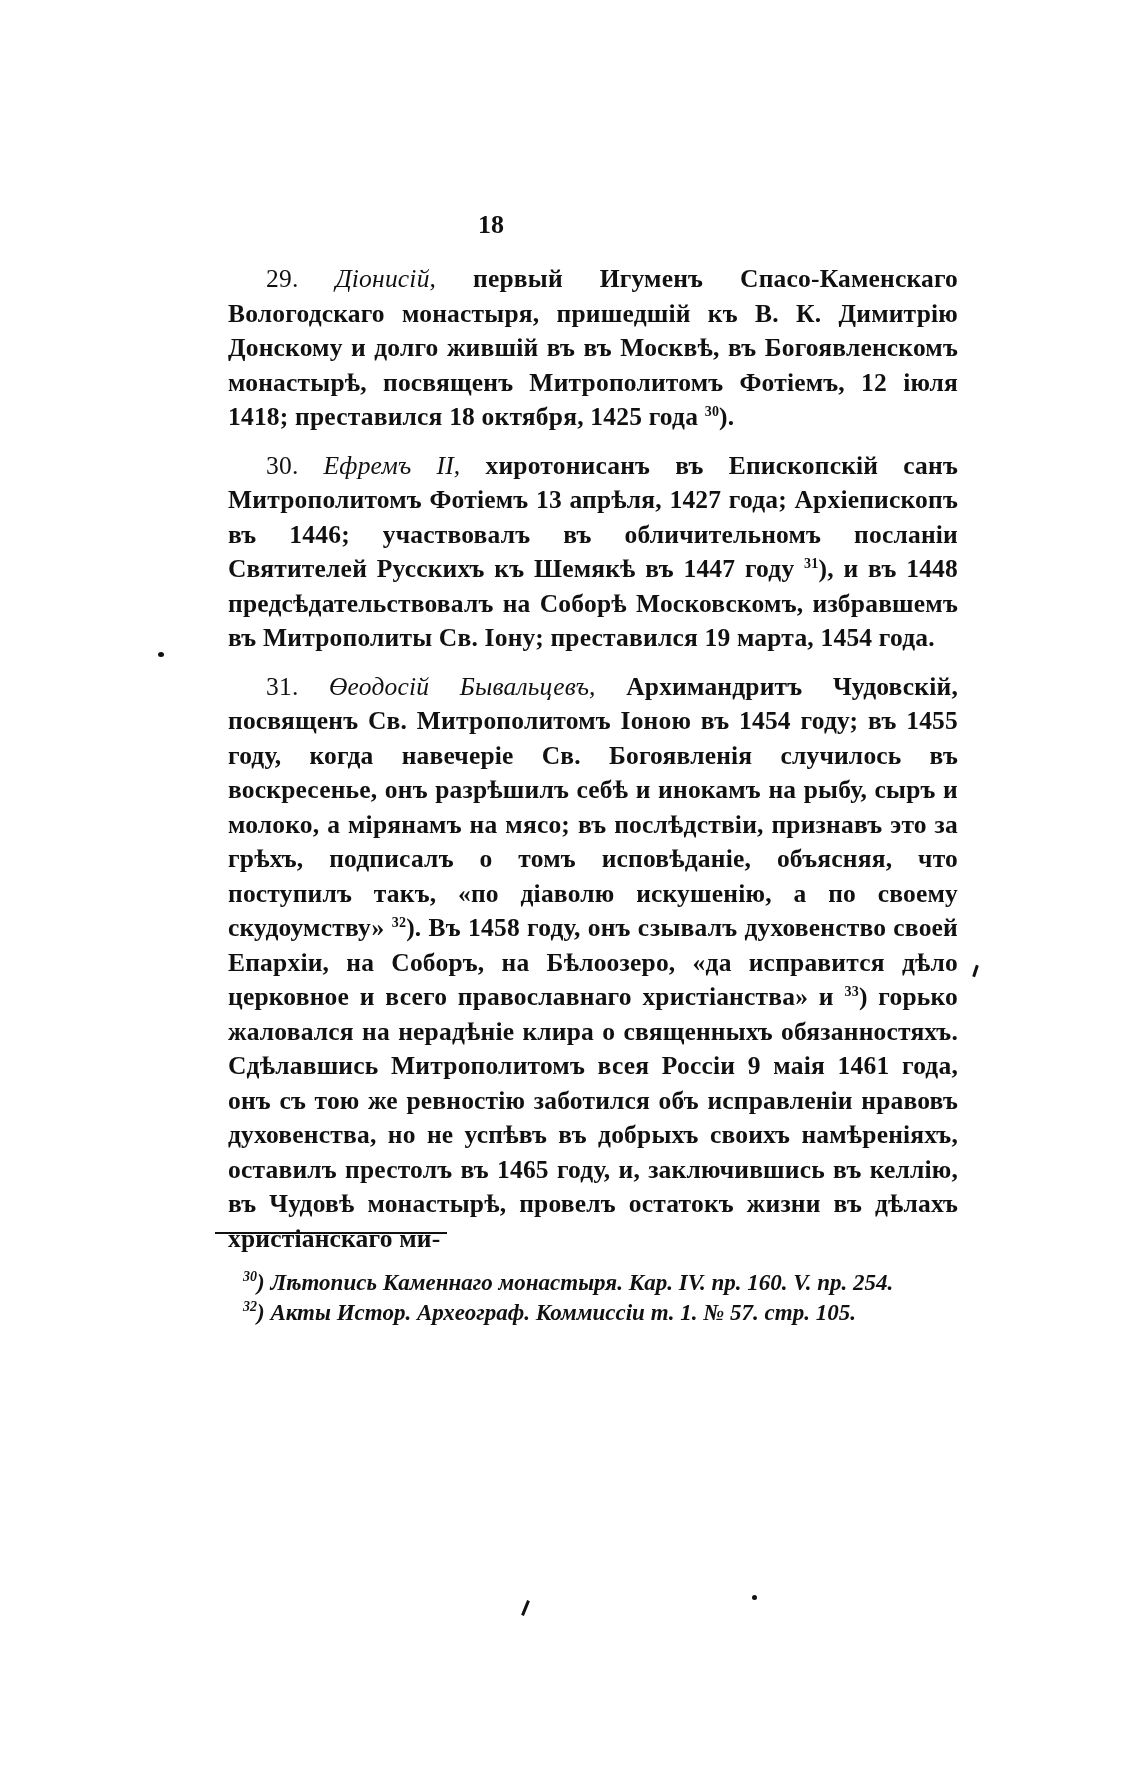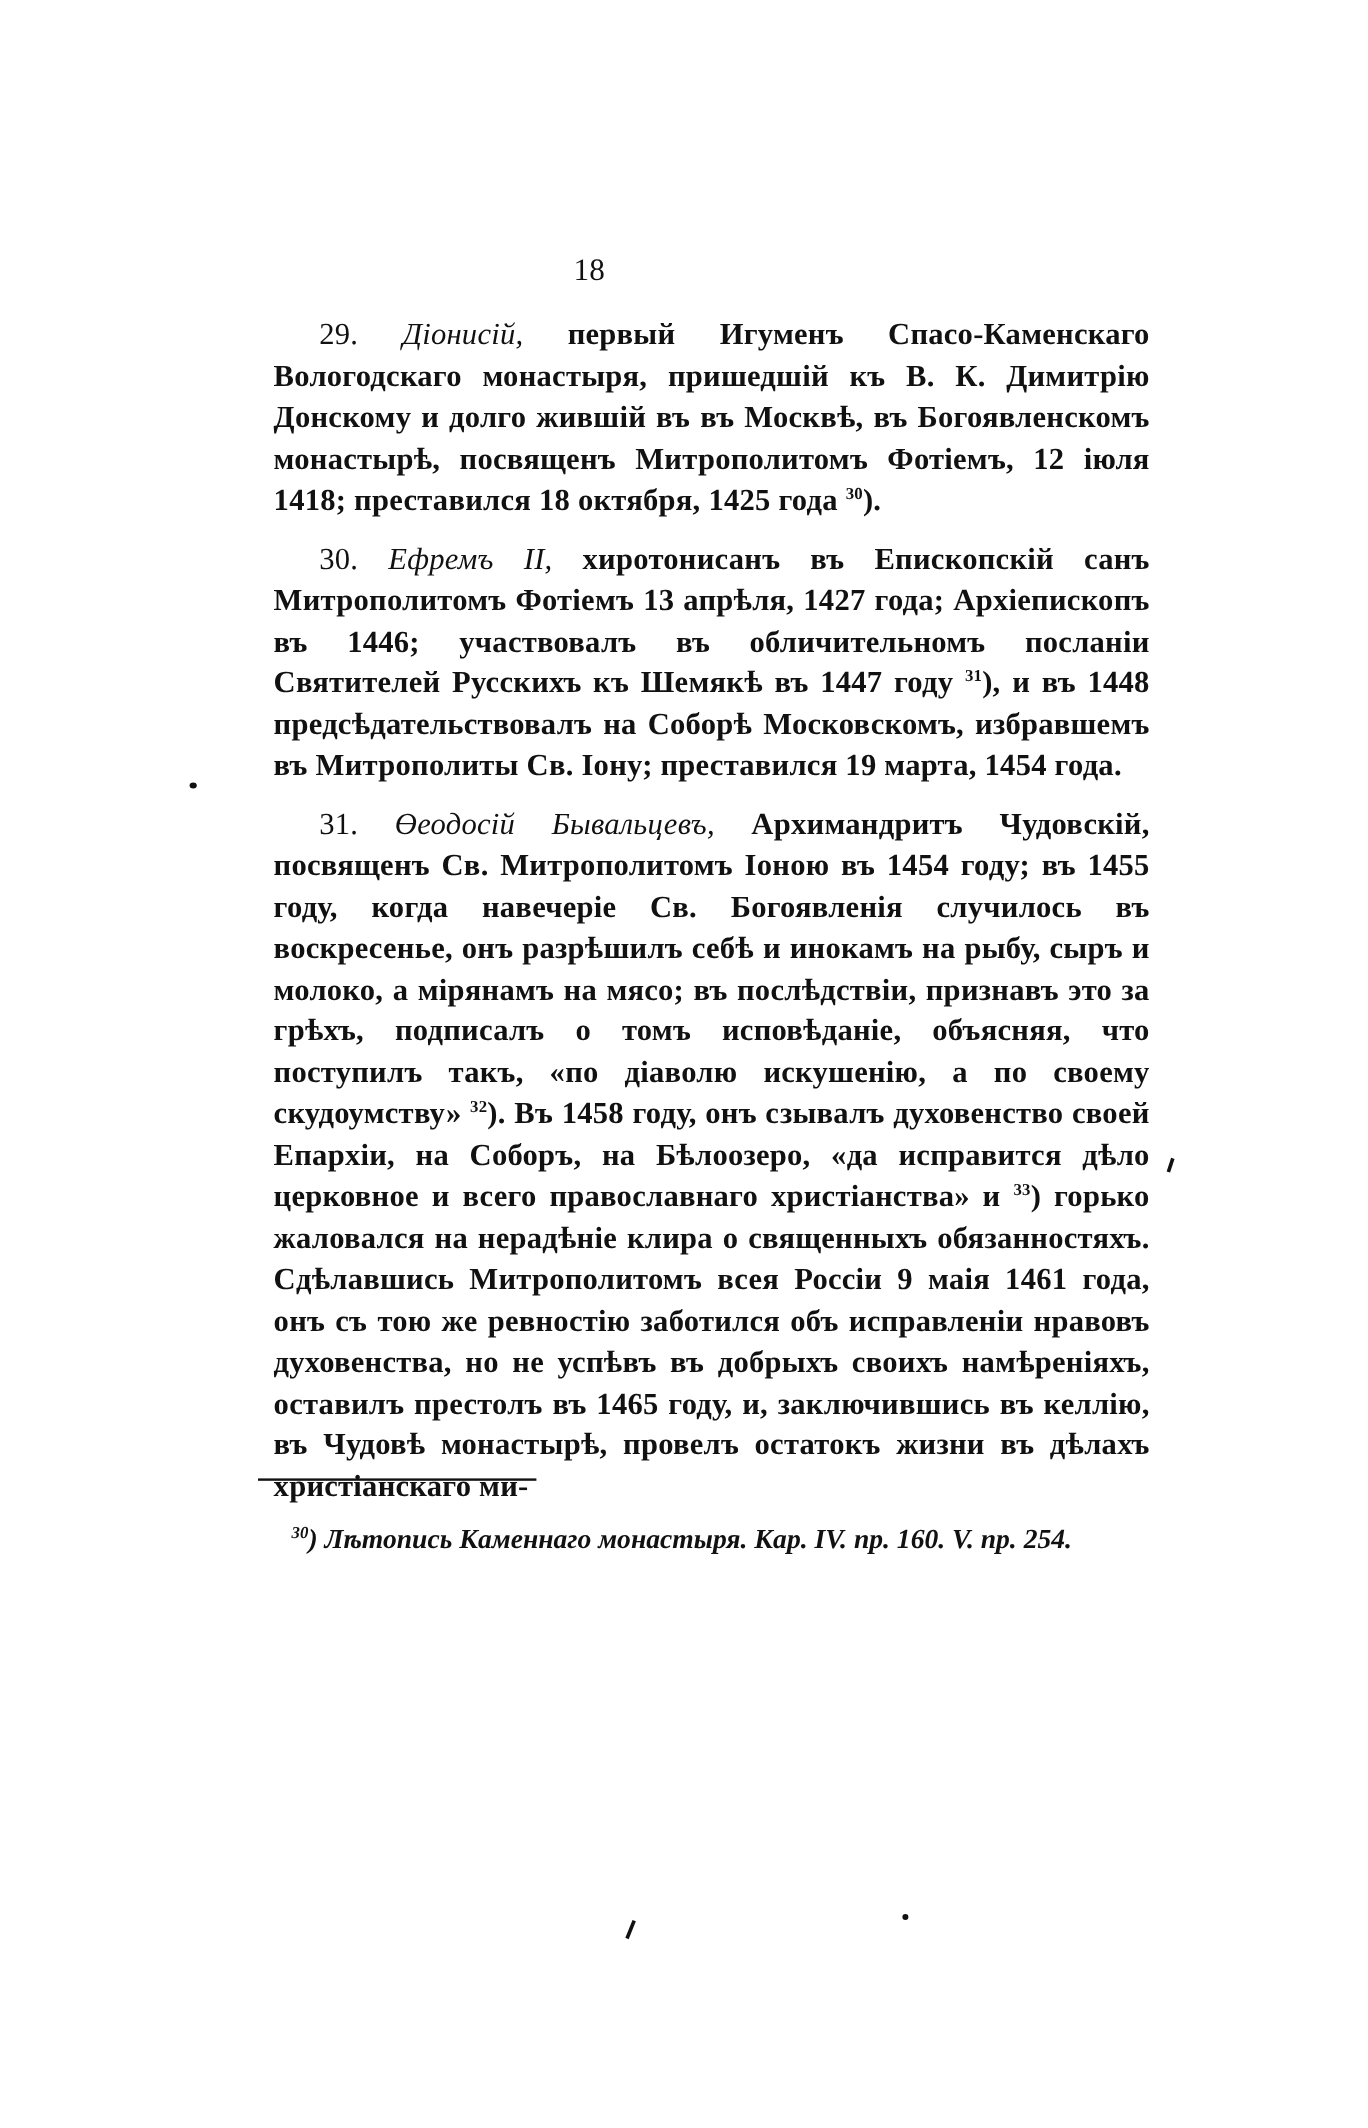--- a/index.html
+++ b/index.html
@@ -1,19 +1,19 @@
 <!DOCTYPE html>
 <html><head>
 <meta charset="utf-8">
 <style>
   html, body { margin: 0; padding: 0; background: #ffffff; }
   body { width: 1140px; height: 1773px; position: relative; overflow: hidden;
          font-family: "Liberation Serif", "DejaVu Serif", serif; color: #111111; }
   .page-number { position: absolute; top: 210px; left: 0; width: 982px; text-align: center;
-                 font-size: 26px; font-weight: normal; }
+                 font-size: 26px; font-weight: bold; }
   .body-text { position: absolute; left: 228px; top: 262px; width: 730px; }
   .para { font-size: 25.5px; line-height: 34.5px; text-align: justify; text-indent: 38px;
           margin: 0 0 14px 0; font-weight: bold; letter-spacing: 0.2px; }
   .para .num { font-weight: normal; }
   .para .name { font-style: italic; font-weight: normal; margin-top: 39px; }
   sup { font-size: 14px; vertical-align: super; line-height: 0; }
   .separator { position: absolute; left: 215px; top: 1232px; width: 232px; height: 0;
                border-top: 2px solid #111; }
   .footnotes { position: absolute; left: 205px; top: 1268px; width: 760px; }
   .fn { font-size: 23px; line-height: 30px; font-weight: bold; margin: 0; text-indent: 38px; font-style: italic; }
@@ -40,18 +40,19 @@
   <p class="para">
     <span class="num">31.</span>
     <span class="name">Өеодосій Бывальцевъ,</span><span> Архимандритъ Чудовскій, посвященъ Св. Митрополитомъ Іоною въ 1454 году; въ 1455 году, когда навечеріе Св. Богоявленія случилось въ воскресенье, онъ разрѣшилъ себѣ и инокамъ на рыбу, сыръ и молоко, а мірянамъ на мясо; въ послѣдствіи, признавъ это за грѣхъ, подписалъ о томъ исповѣданіе, объясняя, что поступилъ такъ, «по діаволю искушенію, а по своему скудоумству» </span><sup>32</sup><span>). Въ 1458 году, онъ сзывалъ духовенство своей Епархіи, на Соборъ, на Бѣлоозеро, «да исправится дѣло церковное и всего православнаго христіанства» и </span><sup>33</sup><span>) горько жаловался на нерадѣніе клира о священныхъ обязанностяхъ. Сдѣлавшись Митрополитомъ всея Россіи 9 маія 1461 года, онъ съ тою же ревностію заботился объ исправленіи нравовъ духовенства, но не успѣвъ въ добрыхъ своихъ намѣреніяхъ, оставилъ престолъ въ 1465 году, и, заключившись въ келлію, въ Чудовѣ монастырѣ, провелъ остатокъ жизни въ дѣлахъ христіанскаго ми-</span>
   </p>
 </div>
 
 <div class="separator"></div>
 
 <div class="footnotes">
   <p class="fn"><sup>30</sup><span>) Лѣтопись Каменнаго монастыря. Кар. IV. пр. 160. V. пр. 254.</span></p>
+  <p class="fn"><sup>32</sup><span>) Акты Истор. Археограф. Коммиссіи т. 1. № 57. стр. 105.</span></p>
 </div>
 
 <div class="speck speck-dot-left"></div>
 <div class="speck speck-tick-right"></div>
 <div class="speck speck-bottom-1"></div>
 <div class="speck speck-bottom-2"></div>
 
 </body></html>

